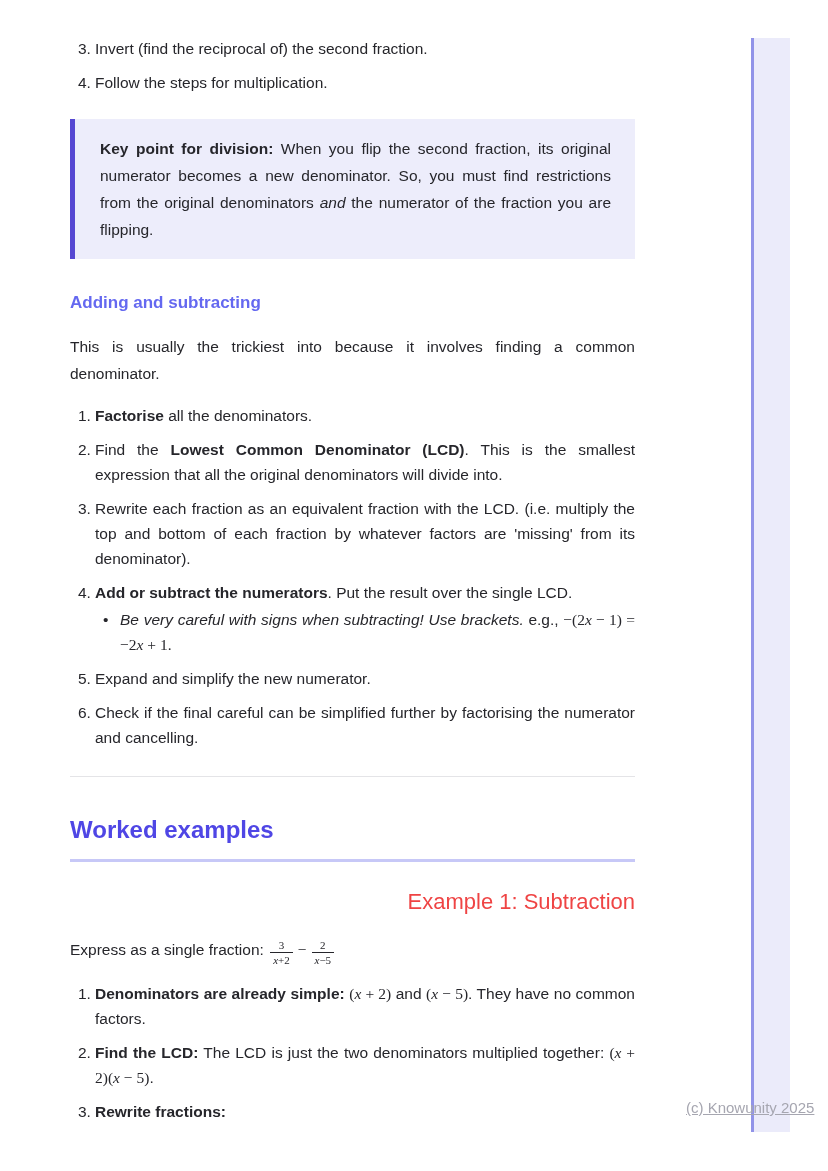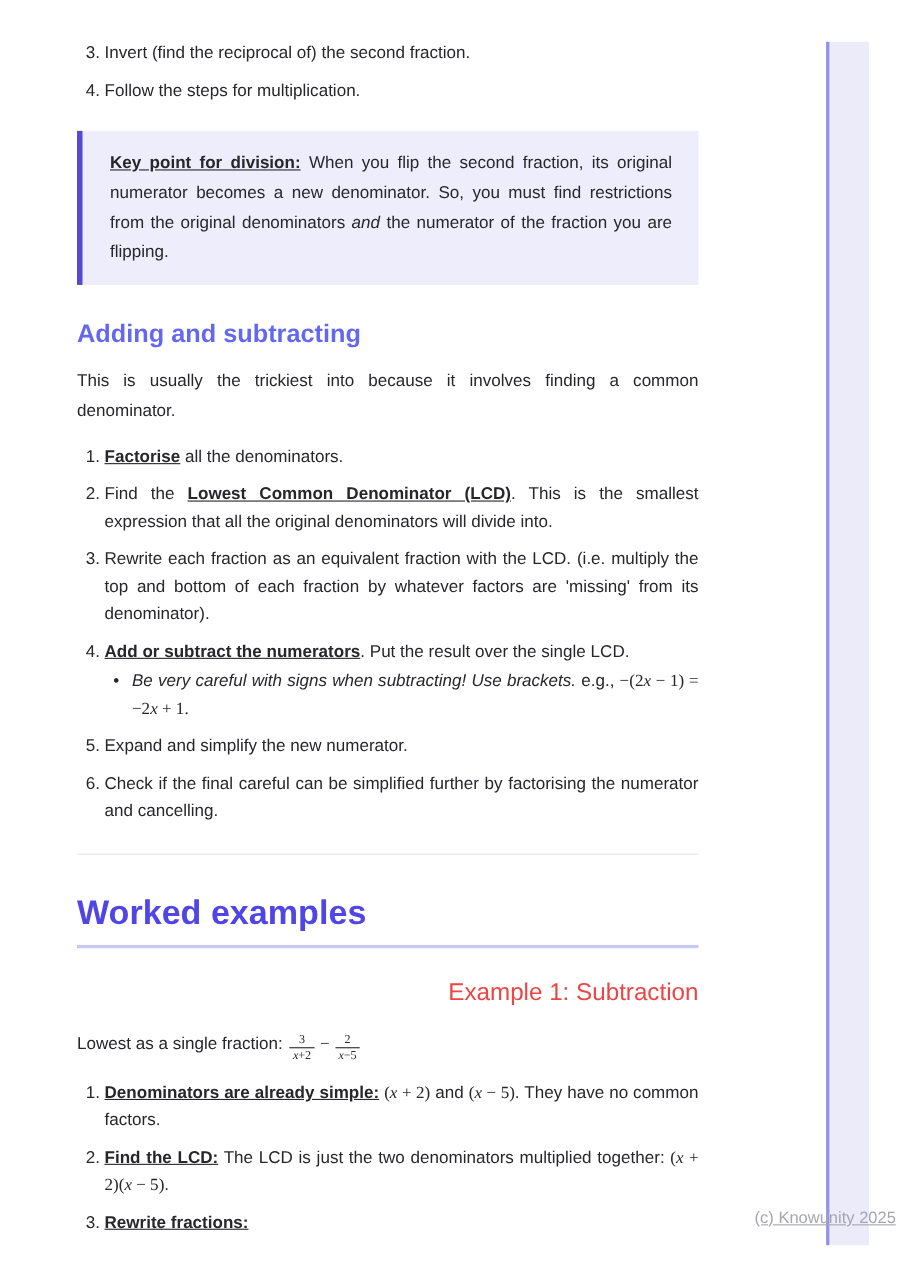--- a/index.html
+++ b/index.html
@@ -24,42 +24,42 @@
 
   .content {
     position: absolute;
     left: 70px; top: 36px;
     width: 565px;
     font-size: 15.5px;
     line-height: 25px;
     z-index: 2;
   }
 
-  b, strong { font-weight: 700; text-decoration: underline; }
+  b, strong { font-weight: 700; }
 
   
   .li { display: flex; margin-bottom: 9px; }
   .li .marker { flex: 0 0 17px; margin-left: 8px; }
   .li .li-body { flex: 1; }
   .li .li-text { text-align: justify; }
   .sub-li { display: flex; margin-top: 2px; }
   .sub-li .marker-b { flex: 0 0 17px; margin-left: 8px; }
   .sub-li .li-text { flex: 1; text-align: justify; }
 
   .callout {
     margin: 24px 0 0 0;
     background: #ededfb;
     border-left: 5px solid #5648d2;
     padding: 16px 24px 16px 25px;
     line-height: 27px;
     text-align: justify;
   }
 
   h2.section-heading {
-    font-size: 23px;
+    font-size: 17px;
     line-height: 28px;
     font-weight: 700;
     color: #6468f0;
     margin: 30px 0 0 0;
   }
 
   .para {
     margin: 16px 0 0 0;
     line-height: 27px;
     text-align: justify;
@@ -70,21 +70,21 @@
   .math { font-family: "Liberation Serif", serif; font-size: 15.5px; }
   .math i { font-style: italic; }
 
   hr.divider {
     border: none;
     border-top: 1px solid #e4e4e7;
     margin: 26px 0 0 0;
   }
 
   h1.page-heading {
-    font-size: 31px;
+    font-size: 24px;
     line-height: 38px;
     font-weight: 800;
     color: #4f46e5;
     margin: 34px 0 0 0;
     padding-bottom: 10px;
     border-bottom: 3px solid #c7c8f7;
   }
 
   h3.example-heading {
     font-size: 22px;
@@ -196,21 +196,21 @@
     </div>
   </div>
 
   <hr class="divider">
 
   <h1 class="page-heading">Worked examples</h1>
 
   <h3 class="example-heading">Example 1: Subtraction</h3>
 
   <div class="express-line">
-    <span>Lowest as a single fraction: </span><span class="frac"><span class="num">3</span><span class="den"><i>x</i>+2</span></span><span class="op">−</span><span class="frac"><span class="num">2</span><span class="den"><i>x</i>−5</span></span>
+    <span>Express as a single fraction: </span><span class="frac"><span class="num">3</span><span class="den"><i>x</i>+2</span></span><span class="op">−</span><span class="frac"><span class="num">2</span><span class="den"><i>x</i>−5</span></span>
   </div>
 
   <div class="steps-list example-steps">
     <div class="li">
       <span class="marker">1.</span>
       <div class="li-body">
           <div class="li-text"><b>Denominators are already simple:</b><span> </span><span class="math">(<i>x</i> + 2)</span><span> and </span><span class="math">(<i>x</i> − 5)</span><span>. They have no common factors.</span></div>
         </div>
     </div>
     <div class="li">

